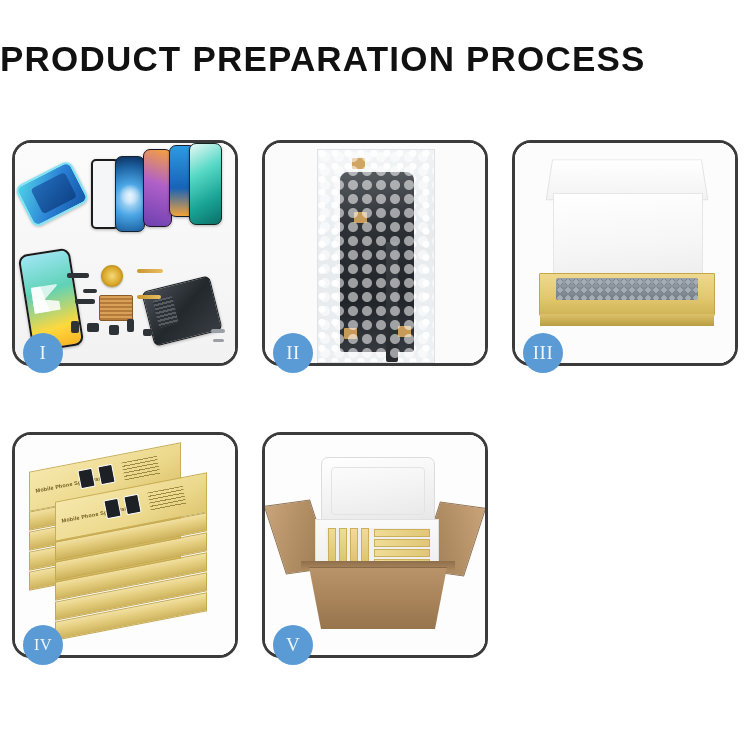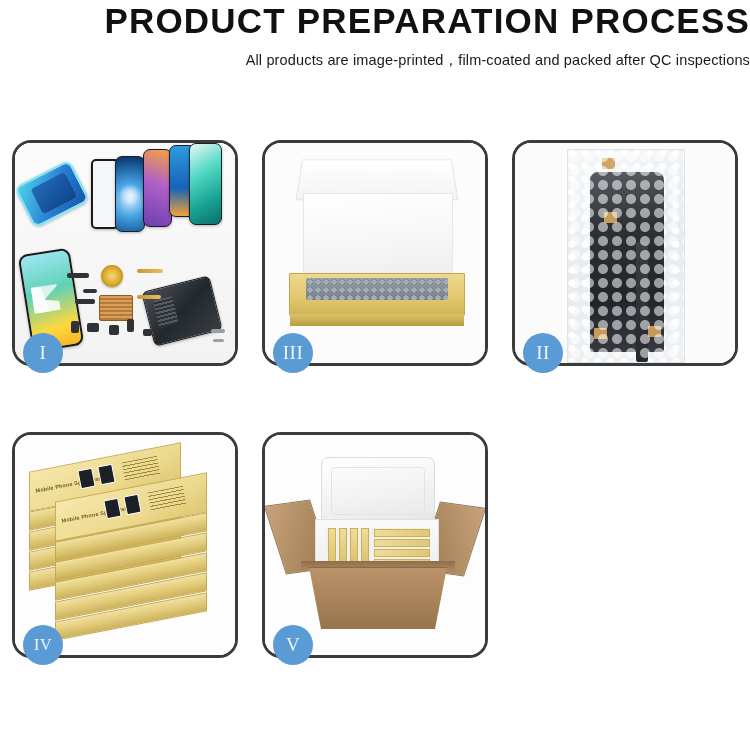--- a/index.html
+++ b/index.html
@@ -17,21 +17,22 @@
     width: 750px;
     height: 750px;
     background: #ffffff;
   }
 
   
   .header {
     position: absolute;
     top: 0; left: 0;
     width: 750px;
-    text-align: right;
+    padding-top: 38px;
+    text-align: left;
   }
   .title {
     font-family: "Liberation Sans", sans-serif;
     font-size: 35px;
     font-weight: bold;
     letter-spacing: 1.2px;
     color: #111111;
     line-height: 42px;
     white-space: nowrap;
   }
@@ -391,21 +392,20 @@
     background:rgba(150,122,90,.6);
   }
 </style>
 </head>
 <body>
 
 <div id="page">
 
   <div class="header">
     <div class="title">PRODUCT PREPARATION PROCESS</div>
-    <div class="subtitle">All products are image-printed，film-coated and packed after QC inspections</div>
   </div>
 
   <div class="grid">
 
     <div class="panel">
       <div class="panel-inner">
         <div class="s1">
           <div class="ph ph-a"></div>
           <div class="ph ph-glass"></div>
           <div class="ph ph-b"></div>
@@ -428,48 +428,48 @@
           <div class="part" style="left:68px;top:146px;width:14px;height:4px;"></div>
           <div class="part" style="left:196px;top:186px;width:14px;height:4px;background:#9aa0a6;"></div>
           <div class="part" style="left:198px;top:196px;width:11px;height:3px;background:#9aa0a6;"></div>
         </div>
       </div>
       <div class="badge">I</div>
     </div>
 
     <div class="panel">
       <div class="panel-inner">
-        <div class="s3">
-          <div class="lid3"></div>
-          <div class="foam3"></div>
-          <div class="tray3">
-            <div class="bubblestrip3"></div>
-            <div class="tray3side"></div>
-          </div>
-        </div>
-      </div>
-      <div class="badge">III</div>
-    </div>
-
-    <div class="panel">
-      <div class="panel-inner">
         <div class="s2">
           <div class="bubblebag">
             <div class="screenin">
               <div class="flexcable"></div>
             </div>
             <div class="tape" style="left:34px;top:8px;"></div>
             <div class="tape" style="left:36px;top:62px;"></div>
             <div class="tape" style="left:26px;top:178px;"></div>
             <div class="tape" style="left:80px;top:176px;"></div>
             <div class="bubbles-overlay"></div>
           </div>
         </div>
       </div>
       <div class="badge">II</div>
+    </div>
+
+    <div class="panel">
+      <div class="panel-inner">
+        <div class="s3">
+          <div class="lid3"></div>
+          <div class="foam3"></div>
+          <div class="tray3">
+            <div class="bubblestrip3"></div>
+            <div class="tray3side"></div>
+          </div>
+        </div>
+      </div>
+      <div class="badge">III</div>
     </div>
 
     <div class="panel">
       <div class="panel-inner">
         <div class="s4">
           <div class="stackwrap">
 
             <div class="slice" style="left:6px;top:46px;width:152px;"></div>
             <div class="slice" style="left:6px;top:66px;width:152px;"></div>
             <div class="slice" style="left:6px;top:86px;width:152px;"></div>

